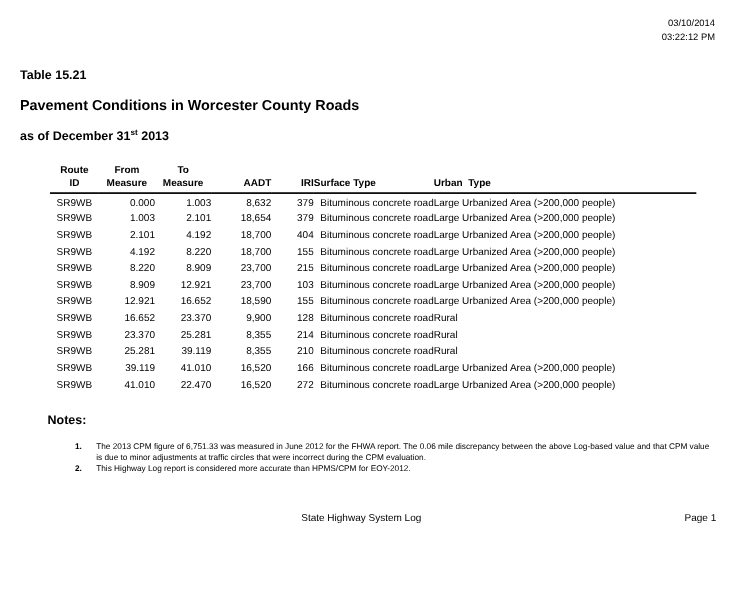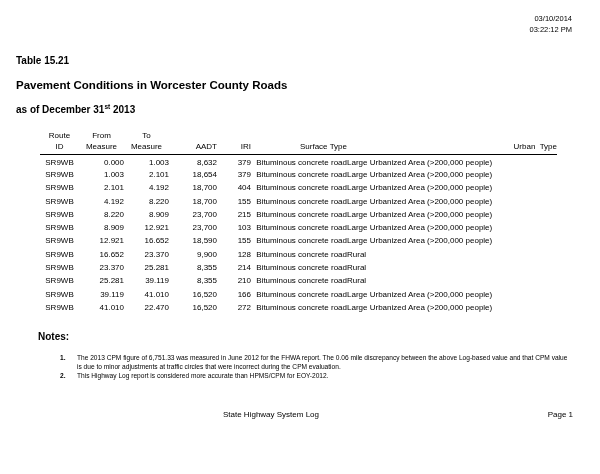--- a/index.html
+++ b/index.html
@@ -18,54 +18,54 @@
   .title-number { top:55px; font-size:10px; }
   .title-main   { top:79px; font-size:11.5px; }
   .title-asof   { top:104px; font-size:10px; }
   .title-asof sup { font-size:6.5px; vertical-align:super; line-height:0; }
 
   table.log {
     position:absolute; left:40px; top:131px;
     width:517px; border-collapse:collapse; table-layout:fixed;
   }
   table.log th {
-    font-size:8px; font-weight:normal; line-height:10.5px;
+    font-size:8px; font-weight:bold; line-height:10.5px;
     vertical-align:bottom; padding:0 0 2px 0;
     border-bottom:1.5px solid #000;
     white-space:pre;
   }
   table.log td {
     font-size:8px; font-weight:normal; height:13.3px;
     padding:0; white-space:nowrap; overflow:hidden;
   }
   tbody tr:first-child td { padding-top:3px; }
   .c1 { text-align:center; }
   .c2, .c3, .c4, .c5 { text-align:right; }
   th.c2, th.c3 { text-align:center; padding-left:4px; }
   th.c4 { padding-right:5px; }
   th.c5 { padding-right:2px; }
   td.c5 { padding-right:2px; }
-  th.c6, th.c7 { text-align:right; }
+  th.c6, th.c7 { text-align:left; }
   td.c6 { text-align:right; padding-left:9px; }
   td.c7 { text-align:left; padding-left:10px; }
 
   .notes-heading {
     position:absolute; left:38px; top:331px;
     font-size:10px; font-weight:bold;
   }
   .notes-list {
     position:absolute; left:60px; top:353px; width:512px;
     font-size:6.6px; line-height:9.2px;
   }
   .note-item { display:flex; }
   .note-num { width:17px; flex:0 0 17px; font-weight:bold; }
   .note-text { flex:1; }
 
   .footer-center {
-    position:absolute; left:0; top:410px; width:542px;
+    position:absolute; left:18px; top:410px; width:542px;
     text-align:center; font-size:8px;
   }
   .footer-page {
     position:absolute; top:410px; right:27px; font-size:8px;
   }
 </style>
 </head>
 <body>
 
 <div class="datetime">

